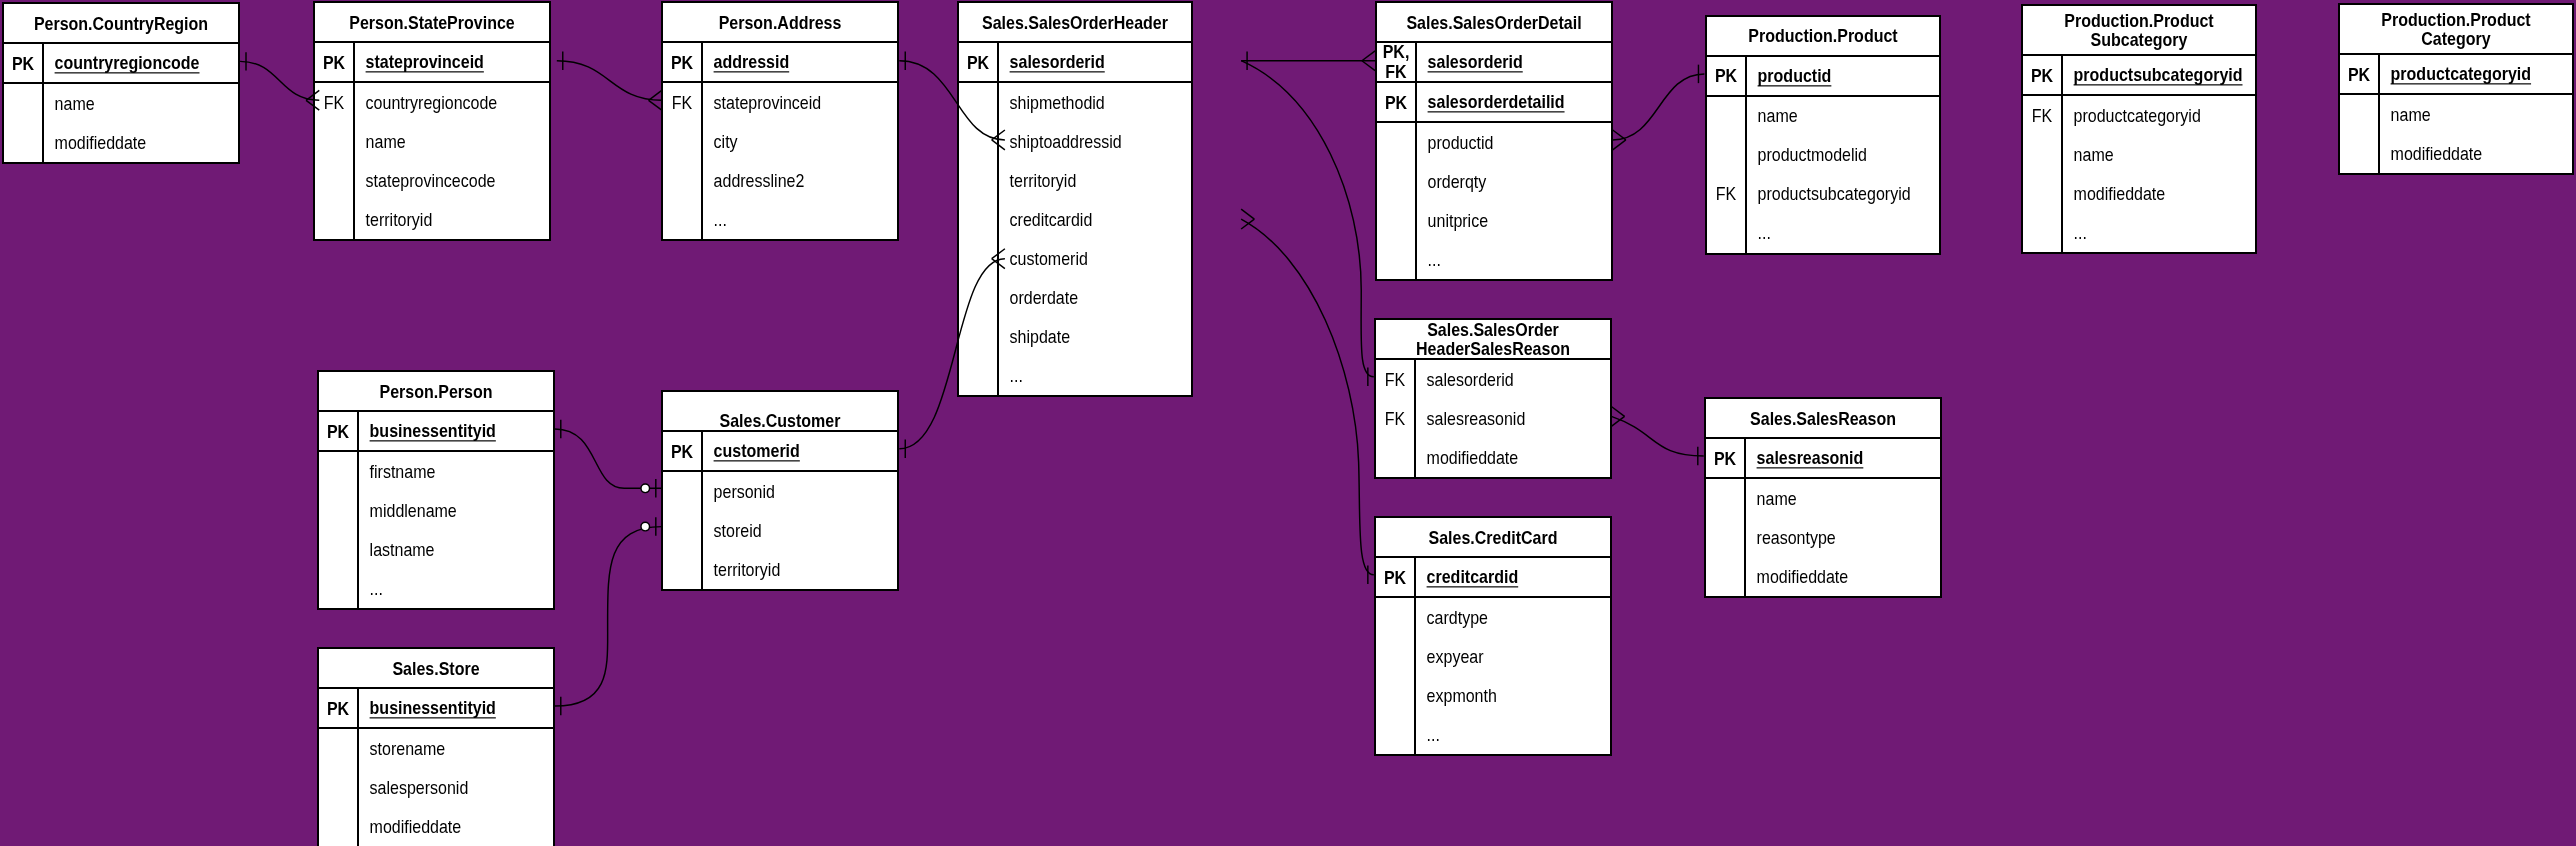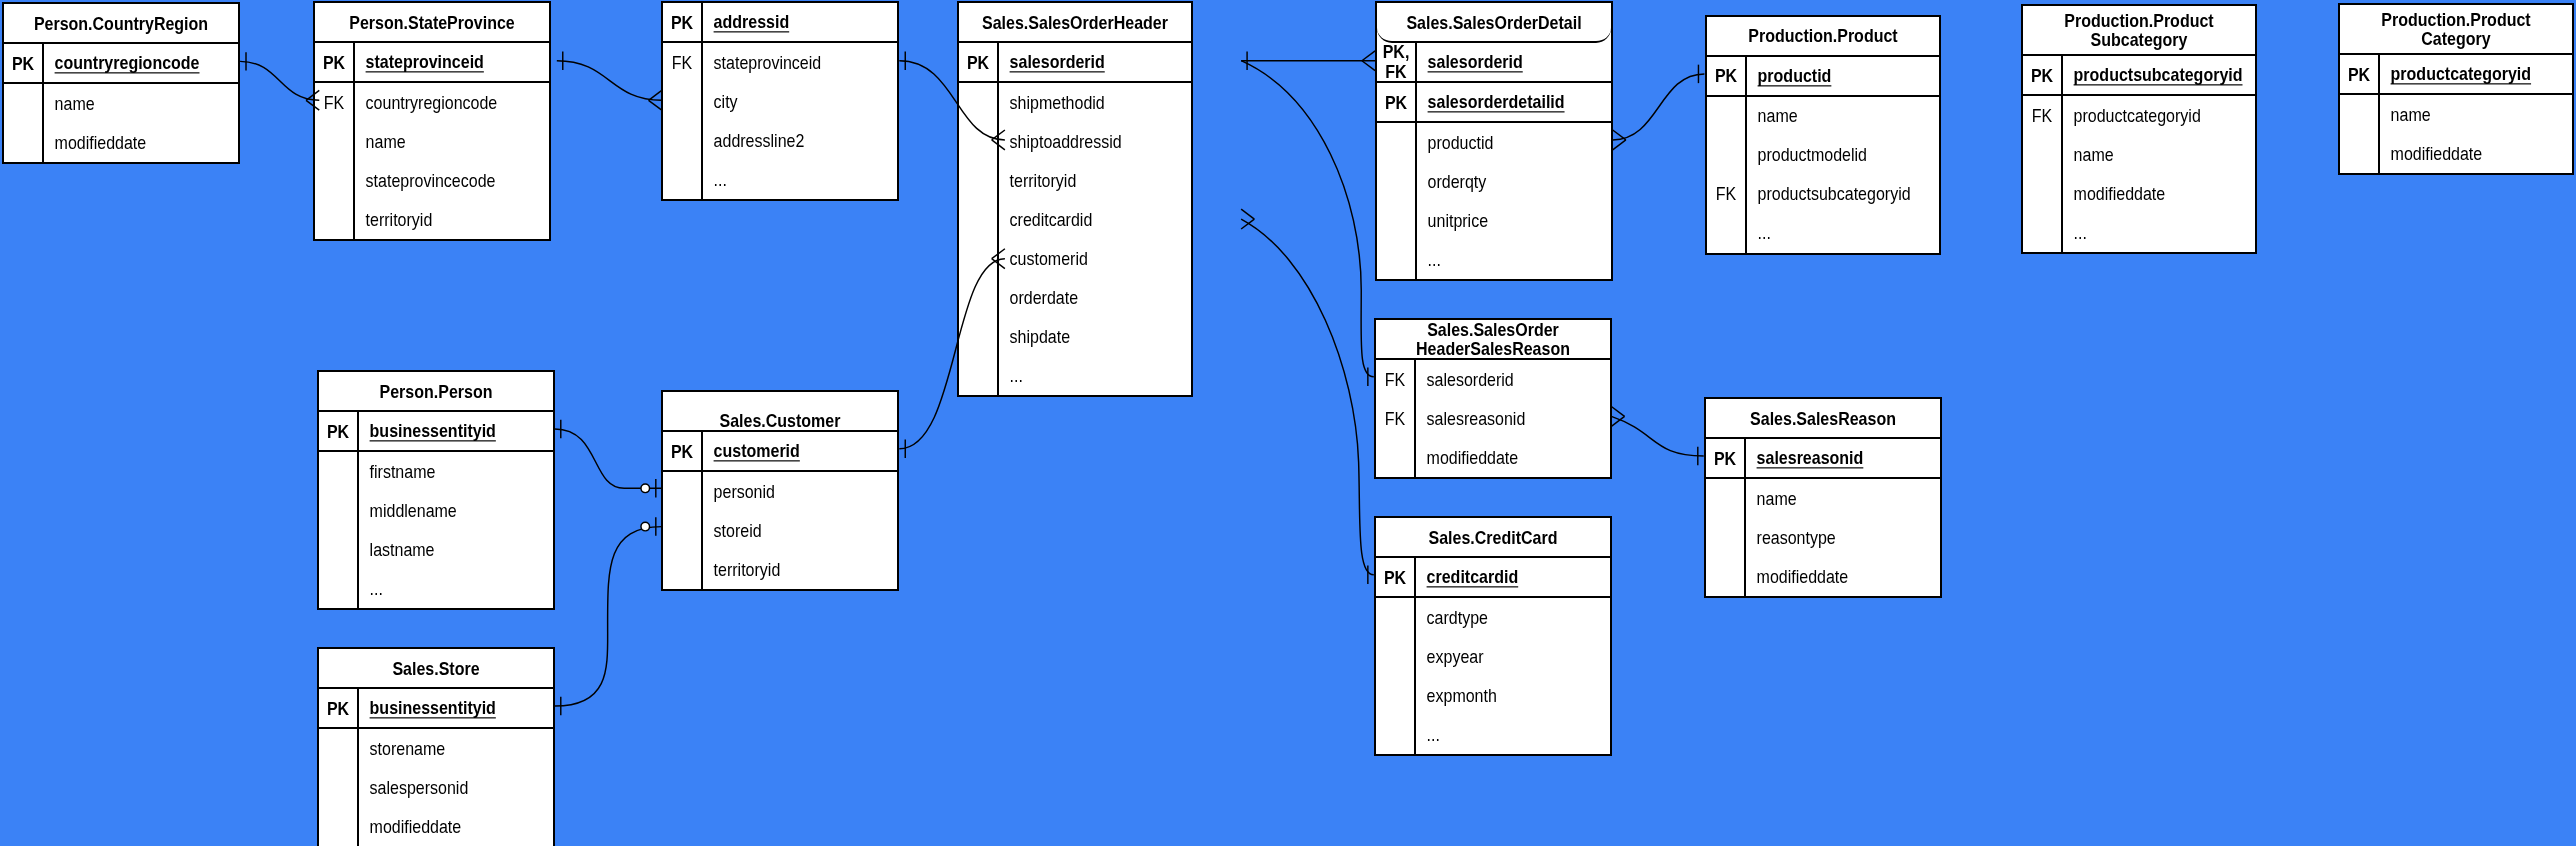--- a/index.html
+++ b/index.html
@@ -1,16 +1,16 @@
 <!DOCTYPE html>
 <html style="font-size:10.6px"><head>
 <meta charset="utf-8">
 <style>
   html,body{margin:0;padding:0;background:#fff;}
-  #canvas{position:relative;width:2576px;height:846px;background:#3b82f6;overflow:hidden;
+  #canvas{position:relative;width:2576px;height:846px;background:#701a75;overflow:hidden;
           font-family:"Liberation Sans",sans-serif;color:#000;}
   #connector-layer{position:absolute;left:0;top:0;pointer-events:none;}
   .tbl{position:absolute;background:#fff;border:2px solid #000;}
   .tbl .title{font-weight:bold;font-size:16px;line-height:19px;display:flex;flex-direction:column;
               align-items:center;justify-content:center;border-bottom:2px solid #000;text-align:center;}
   .prow{display:flex;border-bottom:2px solid #000;height:38px;}
   .prow .key{width:38px;flex:none;border-right:2px solid #000;display:flex;align-items:center;
              justify-content:center;font-weight:bold;font-size:16px;line-height:17px;text-align:center;white-space:pre-line;}
   .prow .pkname{flex:1;display:flex;align-items:center;padding-left:10.6px;font-weight:bold;font-size:16px;}
   .pkname .txt{text-decoration:underline;text-underline-offset:2.6px;text-decoration-thickness:1.3px;}
@@ -79,20 +79,23 @@
           <div class="n">
             <span class="txt">stateprovincecode</span>
           </div>
           <div class="n">
             <span class="txt">territoryid</span>
           </div>
         </div>
       </div>
     </div>
     <div class="tbl" style="left: 661px; top: 1.3px; width: 234px;">
+      <div class="title" style="height: 38px;">
+        <div><span class="txt">Person.Address</span></div>
+      </div>
       <div class="prow">
         <div class="key"><span class="txt">PK</span></div>
         <div class="pkname">
           <span class="txt">addressid</span>
         </div>
       </div>
       <div class="bodysec">
         <div class="bkey">
           <div class="k">
             <span class="txt">FK</span>
@@ -160,21 +163,21 @@
           <div class="n">
             <span class="txt">shipdate</span>
           </div>
           <div class="n">
             <span class="txt">...</span>
           </div>
         </div>
       </div>
     </div>
     <div class="tbl" style="left: 1375px; top: 1.3px; width: 234px;">
-      <div class="title" style="height: 38px; border-radius: 15px;">
+      <div class="title" style="height: 38px;">
         <div><span class="txt">Sales.SalesOrderDetail</span></div>
       </div>
       <div class="prow">
         <div class="key"><span class="txt">PK,
 FK</span></div>
         <div class="pkname">
           <span class="txt">salesorderid</span>
         </div>
       </div>
       <div class="prow">

